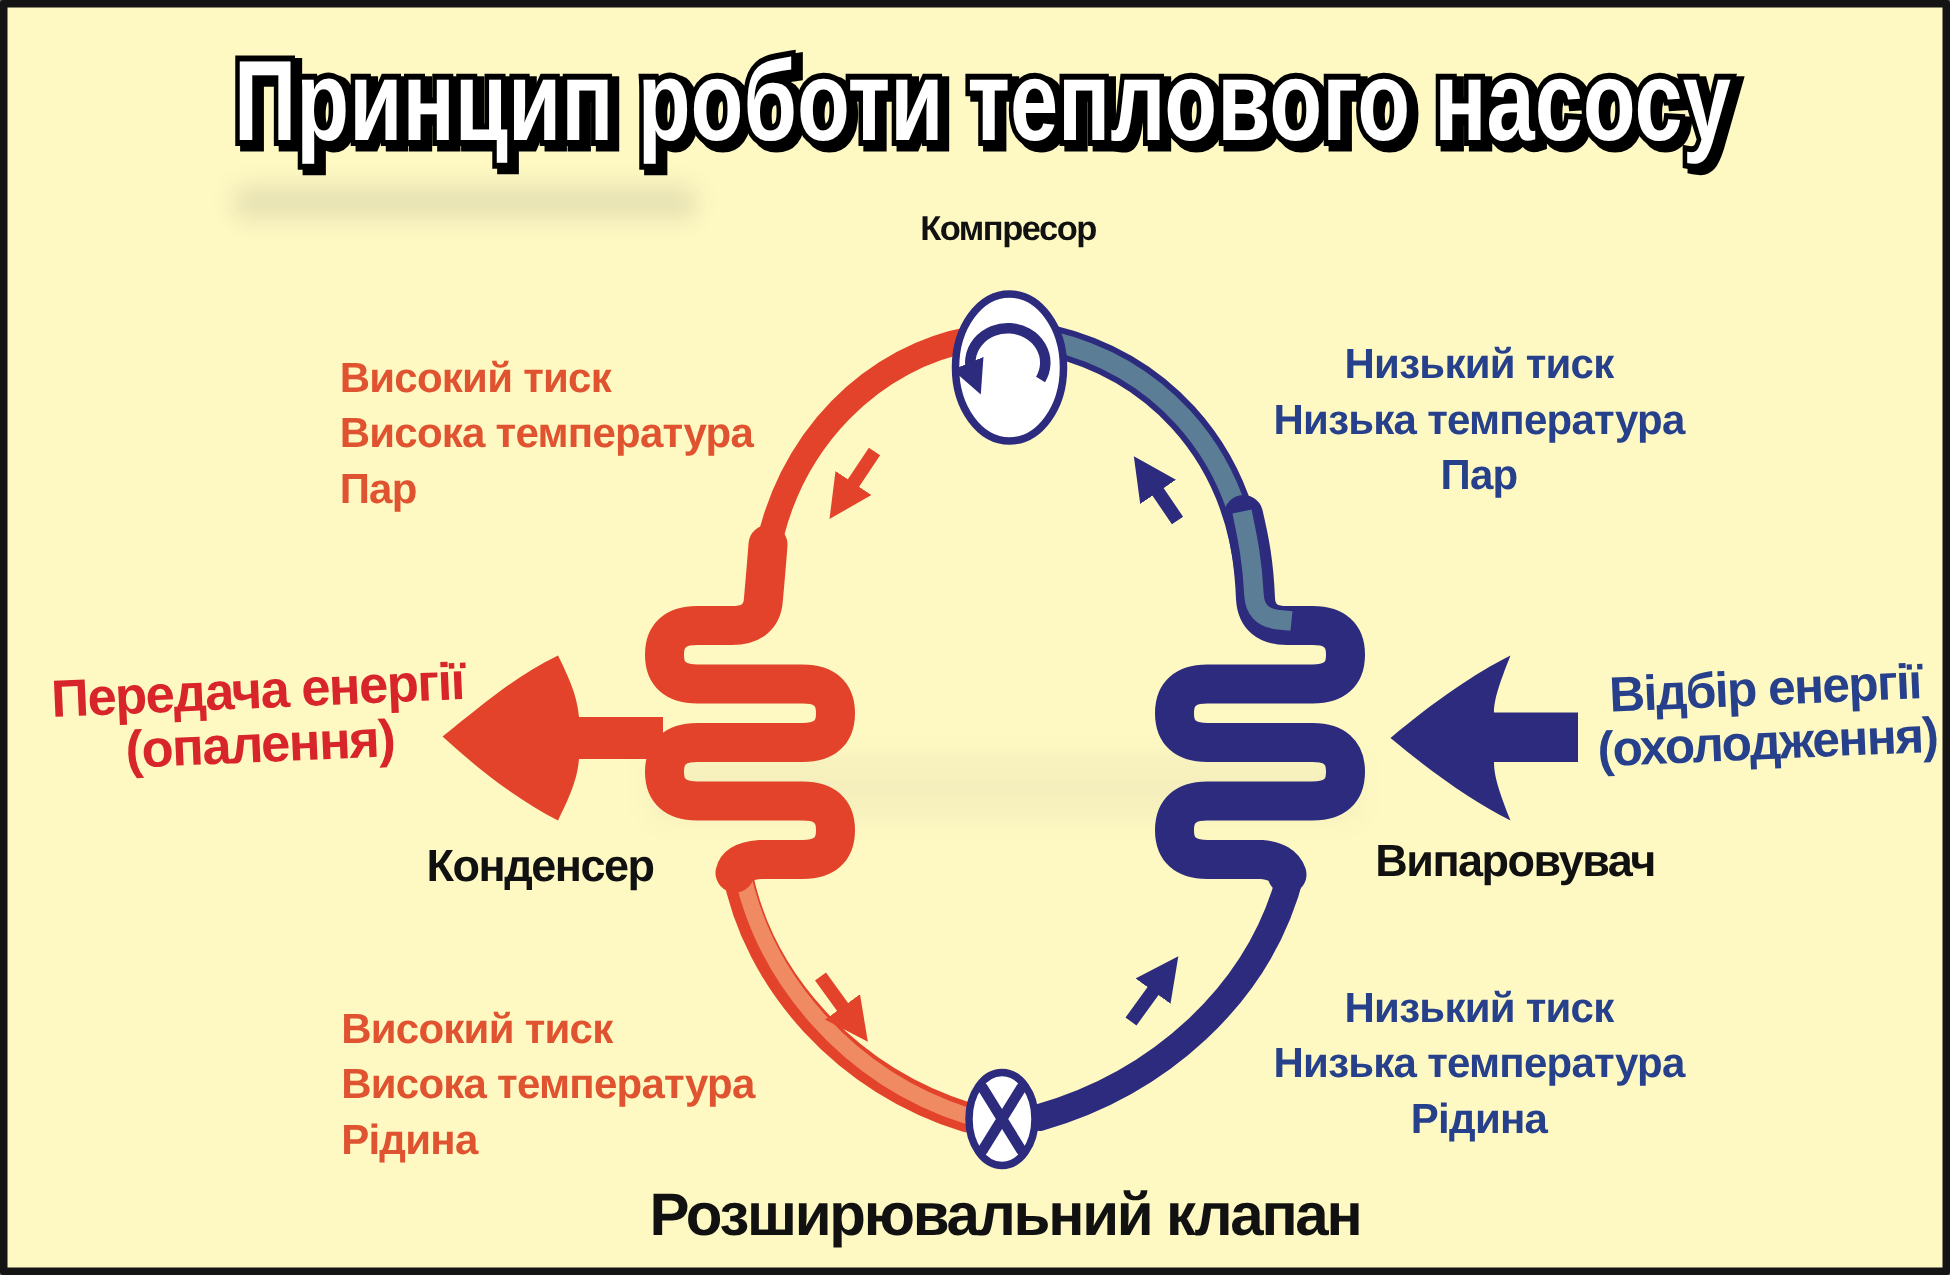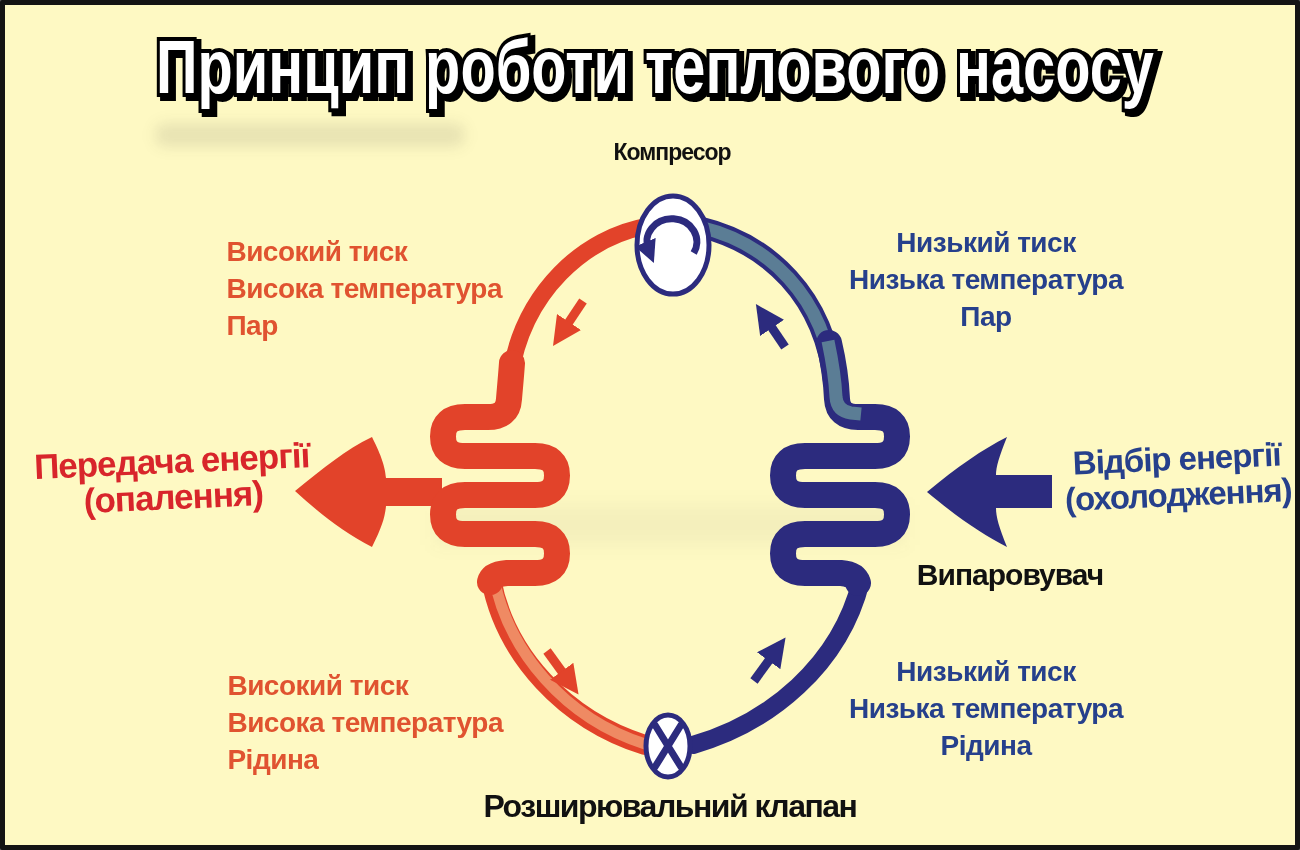--- a/index.html
+++ b/index.html
@@ -92,22 +92,23 @@
       <path d="M688.7,248 A25,23 0 1 0 643.5,245" fill="none" style="stroke:var(--cold)" stroke-width="7" marker-end="url(#ah-cold)"></path>
     </g>
 
     <g>
       <ellipse cx="663" cy="741" rx="22" ry="31" fill="#ffffff" style="stroke:var(--cold)" stroke-width="5"></ellipse>
       <path d="M650,720 L676,762 M676,720 L650,762" fill="none" style="stroke:var(--cold)" stroke-width="7" stroke-linecap="round"></path>
     </g>
   </svg>
 
   <div class="label" style="left:467px; top:134px; width:400px; font-size:23px;">Компресор</div>
+  <div class="label" style="left:255px; top:556px; width:200px; font-size:30px;">Конденсер</div>
   <div class="label" style="left:905px; top:553px; width:200px; font-size:30px;">Випаровувач</div>
-  <div class="label" style="left:415px; top:783px; width:500px; font-size:32px; letter-spacing:-1.5px;">Розширювальний клапан</div>
+  <div class="label" style="left:415px; top:783px; width:500px; font-size:40px; letter-spacing:-1.5px;">Розширювальний клапан</div>
 
   <div class="state hot" style="top:216px; right:793px;">
     <div>Високий тиск</div>
     <div>Висока температура</div>
     <div>Пар</div>
   </div>
   <div class="state cold" style="top:219px; left:844px;">
     <div>Низький тиск</div>
     <div>Низька температура</div>
     <div>Пар</div>

